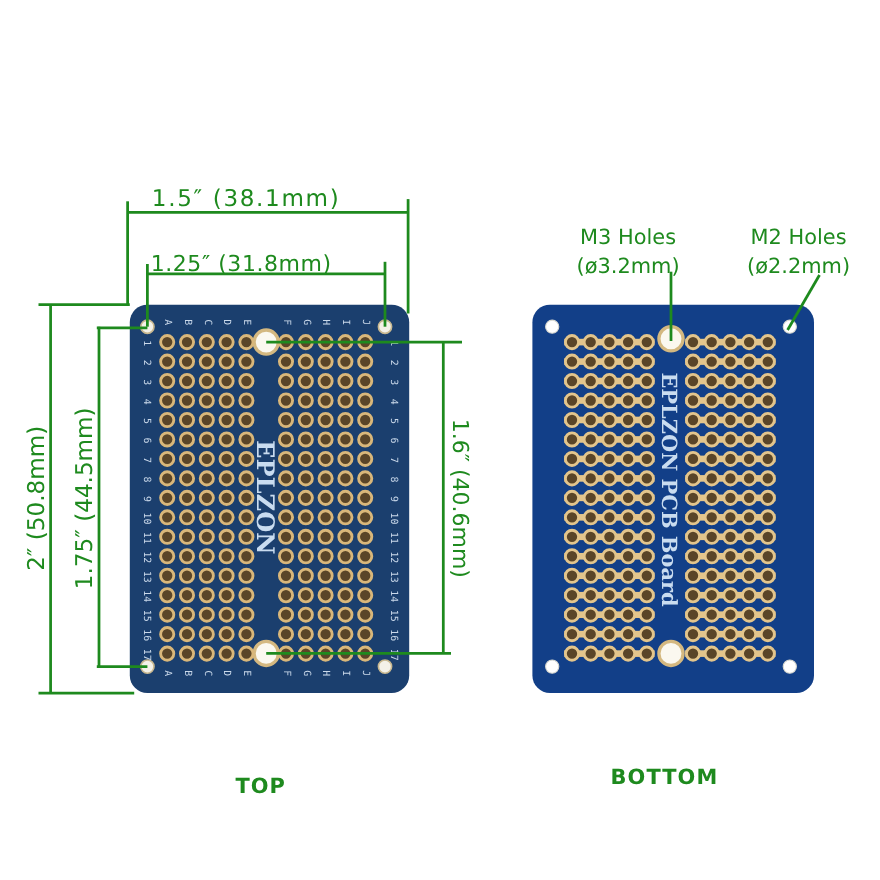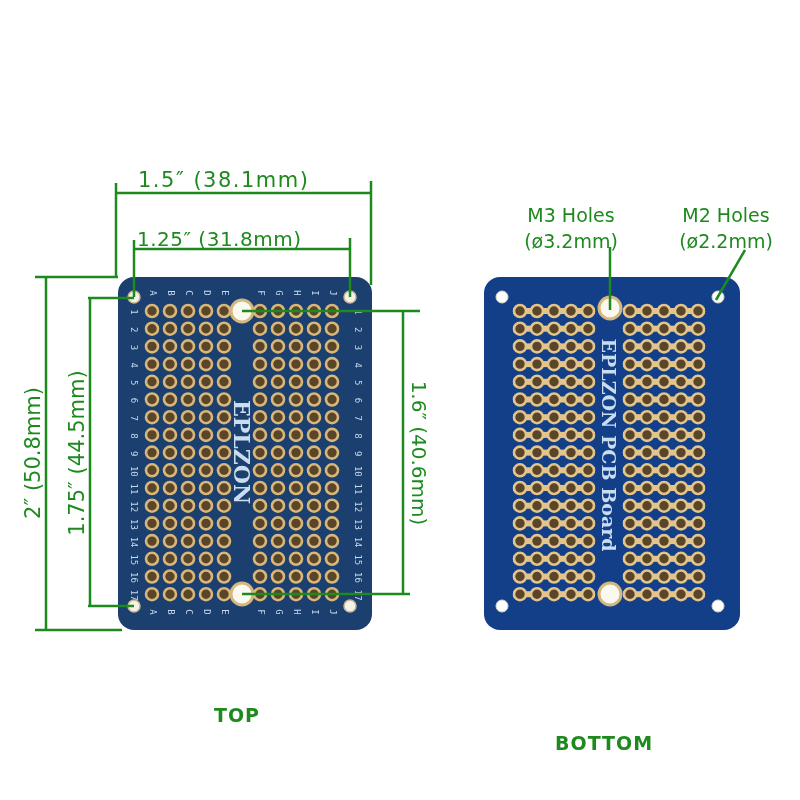--- a/index.html
+++ b/index.html
@@ -513,13 +513,13 @@
   <text class="dim" font-size="21" text-anchor="middle" transform="translate(84,453) rotate(-90)">1.75″ (44.5mm)</text>
   <text class="dim" font-size="20" text-anchor="middle" transform="translate(412,453) rotate(90)">1.6″ (40.6mm)</text>
 
   <text class="dim" x="571" y="222" font-size="19" text-anchor="middle">M3 Holes</text>
   <text class="dim" x="571" y="248" font-size="19" text-anchor="middle">(ø3.2mm)</text>
   <text class="dim" x="726" y="222" font-size="19" text-anchor="middle">M2 Holes</text>
   <text class="dim" x="726" y="248" font-size="19" text-anchor="middle">(ø2.2mm)</text>
 </svg>
 
 <div class="caption" style="left:214px;top:704px;">TOP</div>
-<div class="caption" style="left:555px;top:732px;">BOTTOM</div>
+<div class="caption" style="left:555px;top:696px;">BOTTOM</div>
 
 </body></html>

